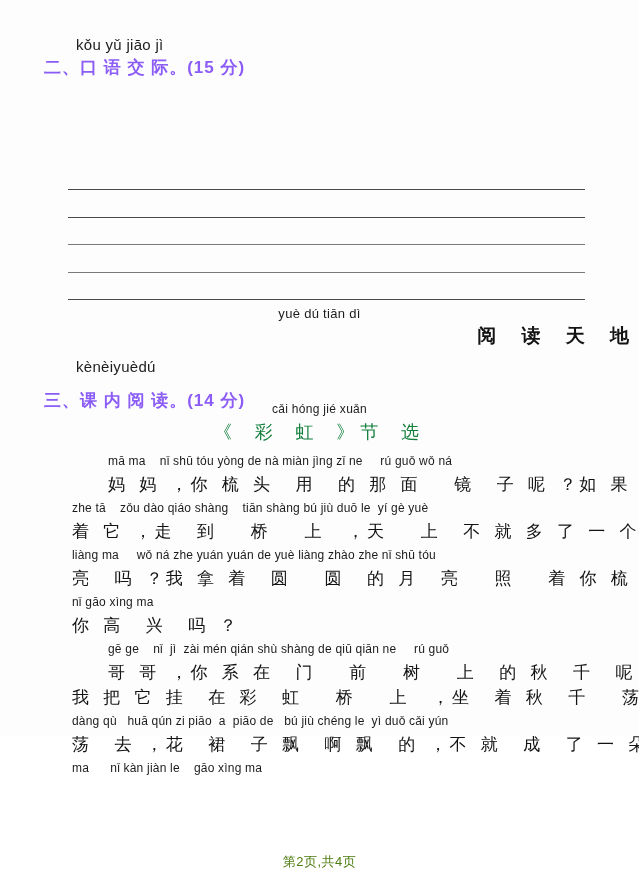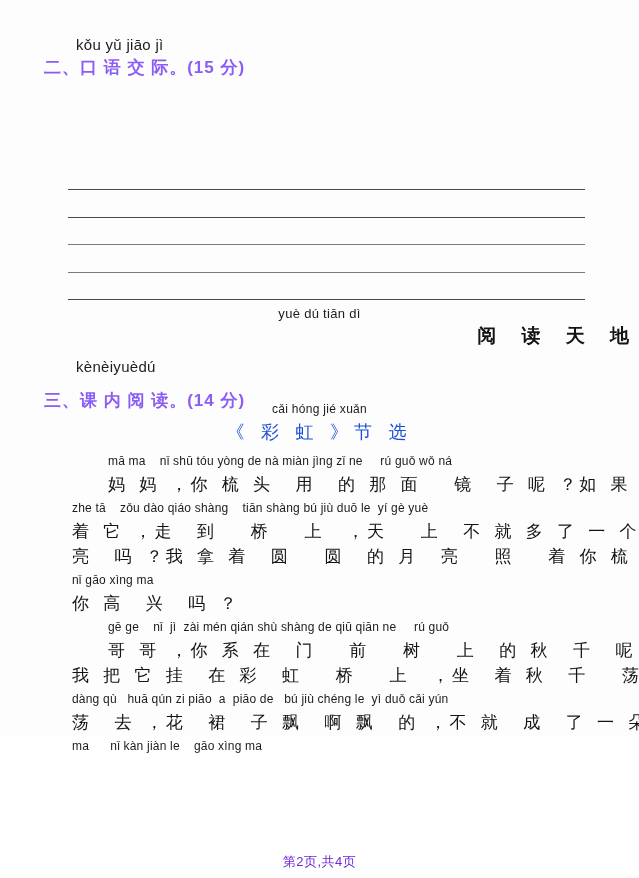--- a/index.html
+++ b/index.html
@@ -39,38 +39,38 @@
   .wline:nth-child(3), .wline:nth-child(4) { border-top-color: #7a7a7a; }
 
   .reading-pinyin { top: 306px; font-size: 13px; }
   .reading-title  { top: 323px; font-size: 19px; font-weight: bold; letter-spacing: 10px; color: #141414;
                     font-family: "Liberation Sans", "DejaVu Sans", sans-serif; text-align: right; }
 
   .sec3-pinyin { left: 76px; top: 358px; }
   .sec3-heading { left: 44px; top: 377px; margin-top: 12px; }
 
   .poem-pinyin { top: 402px; font-size: 12px; }
-  .poem-title  { top: 420px; font-size: 18px; letter-spacing: 6px; color: #1d4ed8;
-                 font-family: Liberation Serif, serif; }
+  .poem-title  { top: 420px; font-size: 18px; letter-spacing: 6px; color: #15803d;
+                 font-family: Liberation Mono, monospace; }
 
   .passage { left: 72px; top: 450px; width: 516px; }
   .pair { margin: 0; }
   .pair.indent { padding-left: 36px; }
   .py {
     font-family: "Liberation Sans", "DejaVu Sans", sans-serif;
     font-size: 12px; line-height: 22px; letter-spacing: 0.2px;
     white-space: pre; color: #1b1b1b;
   }
   .hz {
     font-family: "Liberation Serif", "DejaVu Serif", serif;
     font-size: 17px; line-height: 25px; letter-spacing: 3px; word-spacing: 4px;
     white-space: pre; color: #131313;
   }
 
-  .footer { top: 853px; font-size: 13px; color: #6d28d9; letter-spacing: 0.5px; }
+  .footer { top: 853px; font-size: 13px; color: #4d7c0f; letter-spacing: 0.5px; }
 </style>
 </head>
 <body>
 
 <div class="page">
 
   <div class="abs sec2-pinyin py-label">kǒu yǔ jiāo  jì</div>
   <div class="abs sec2-heading heading">二、口 语 交 际。(15 分)</div>
 
 
@@ -94,20 +94,21 @@
   <div class="abs passage">
     <div class="pair indent">
       <div class="py">mā ma    nǐ shū tóu yòng de nà miàn jìng zǐ ne     rú guǒ wǒ ná</div>
       <div class="hz">妈 妈 ，你 梳 头  用  的 那 面   镜  子 呢 ？如 果  我 拿</div>
     </div>
     <div class="pair">
       <div class="py">zhe tā    zǒu dào qiáo shàng    tiān shàng bú jiù duō le  yí gè yuè</div>
       <div class="hz">着 它 ，走  到   桥   上  ，天   上  不 就 多 了 一 个 月</div>
     </div>
     <div class="pair">
+      <div class="py">liàng ma     wǒ ná zhe yuán yuán de yuè liàng zhào zhe nǐ shū tóu</div>
       <div class="hz">亮  吗 ？我 拿 着  圆   圆  的 月  亮   照   着 你 梳 头 ，</div>
     </div>
     <div class="pair">
       <div class="py">nǐ gāo xìng ma</div>
       <div class="hz">你 高  兴  吗 ？</div>
     </div>
     <div class="pair indent">
       <div class="py">gē ge    nǐ  jì  zài mén qián shù shàng de qiū qiān ne     rú guǒ</div>
       <div class="hz">哥 哥 ，你 系 在  门   前   树   上  的 秋  千  呢 ？如 果</div>
     </div>

